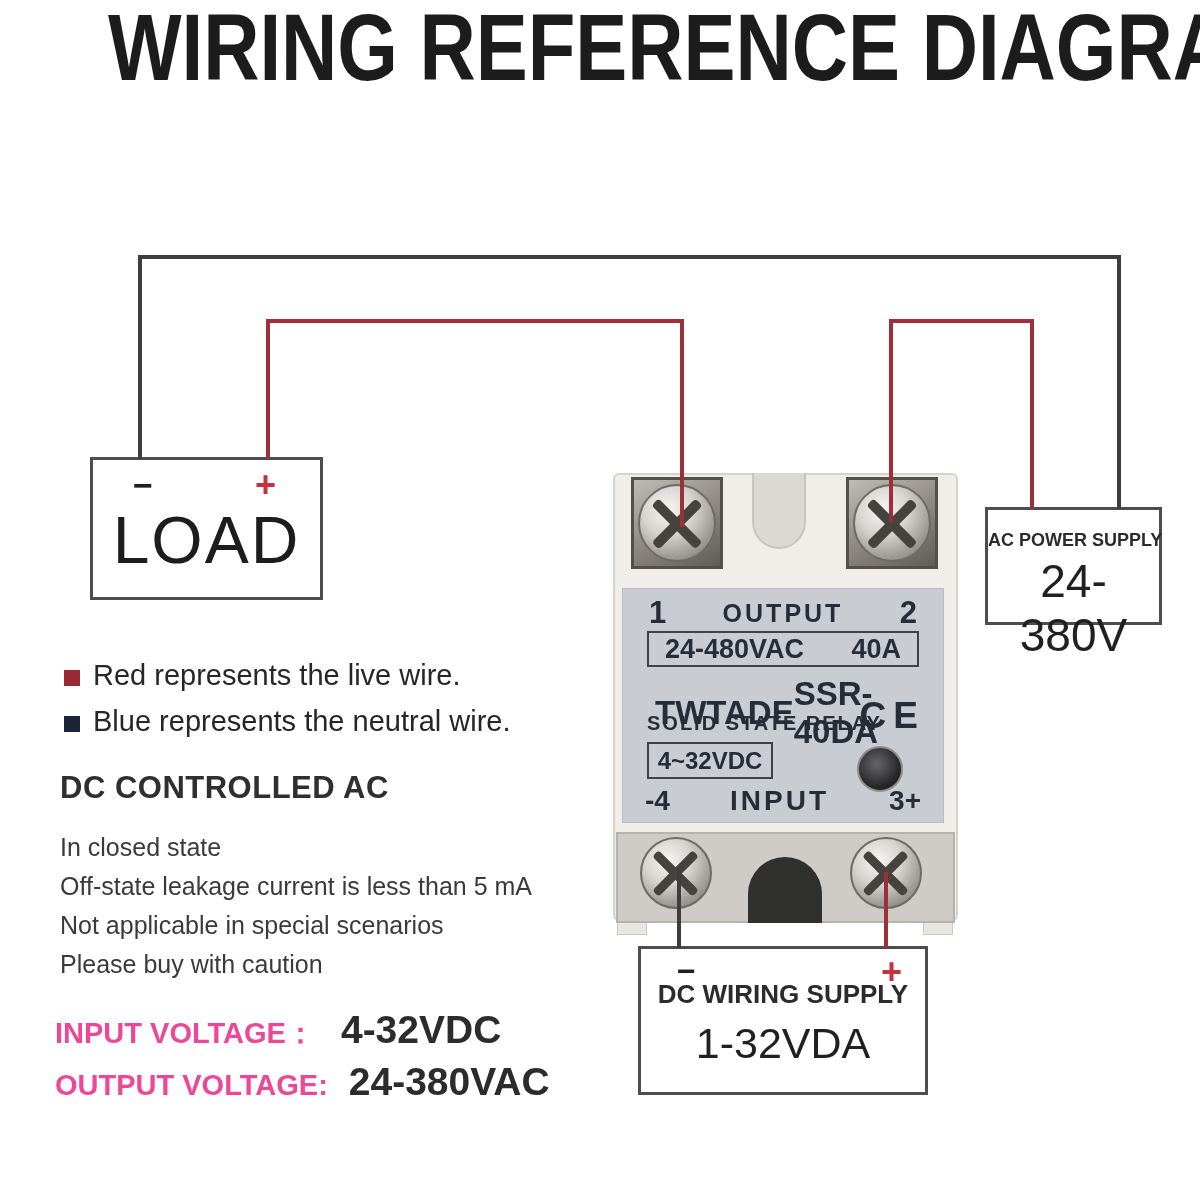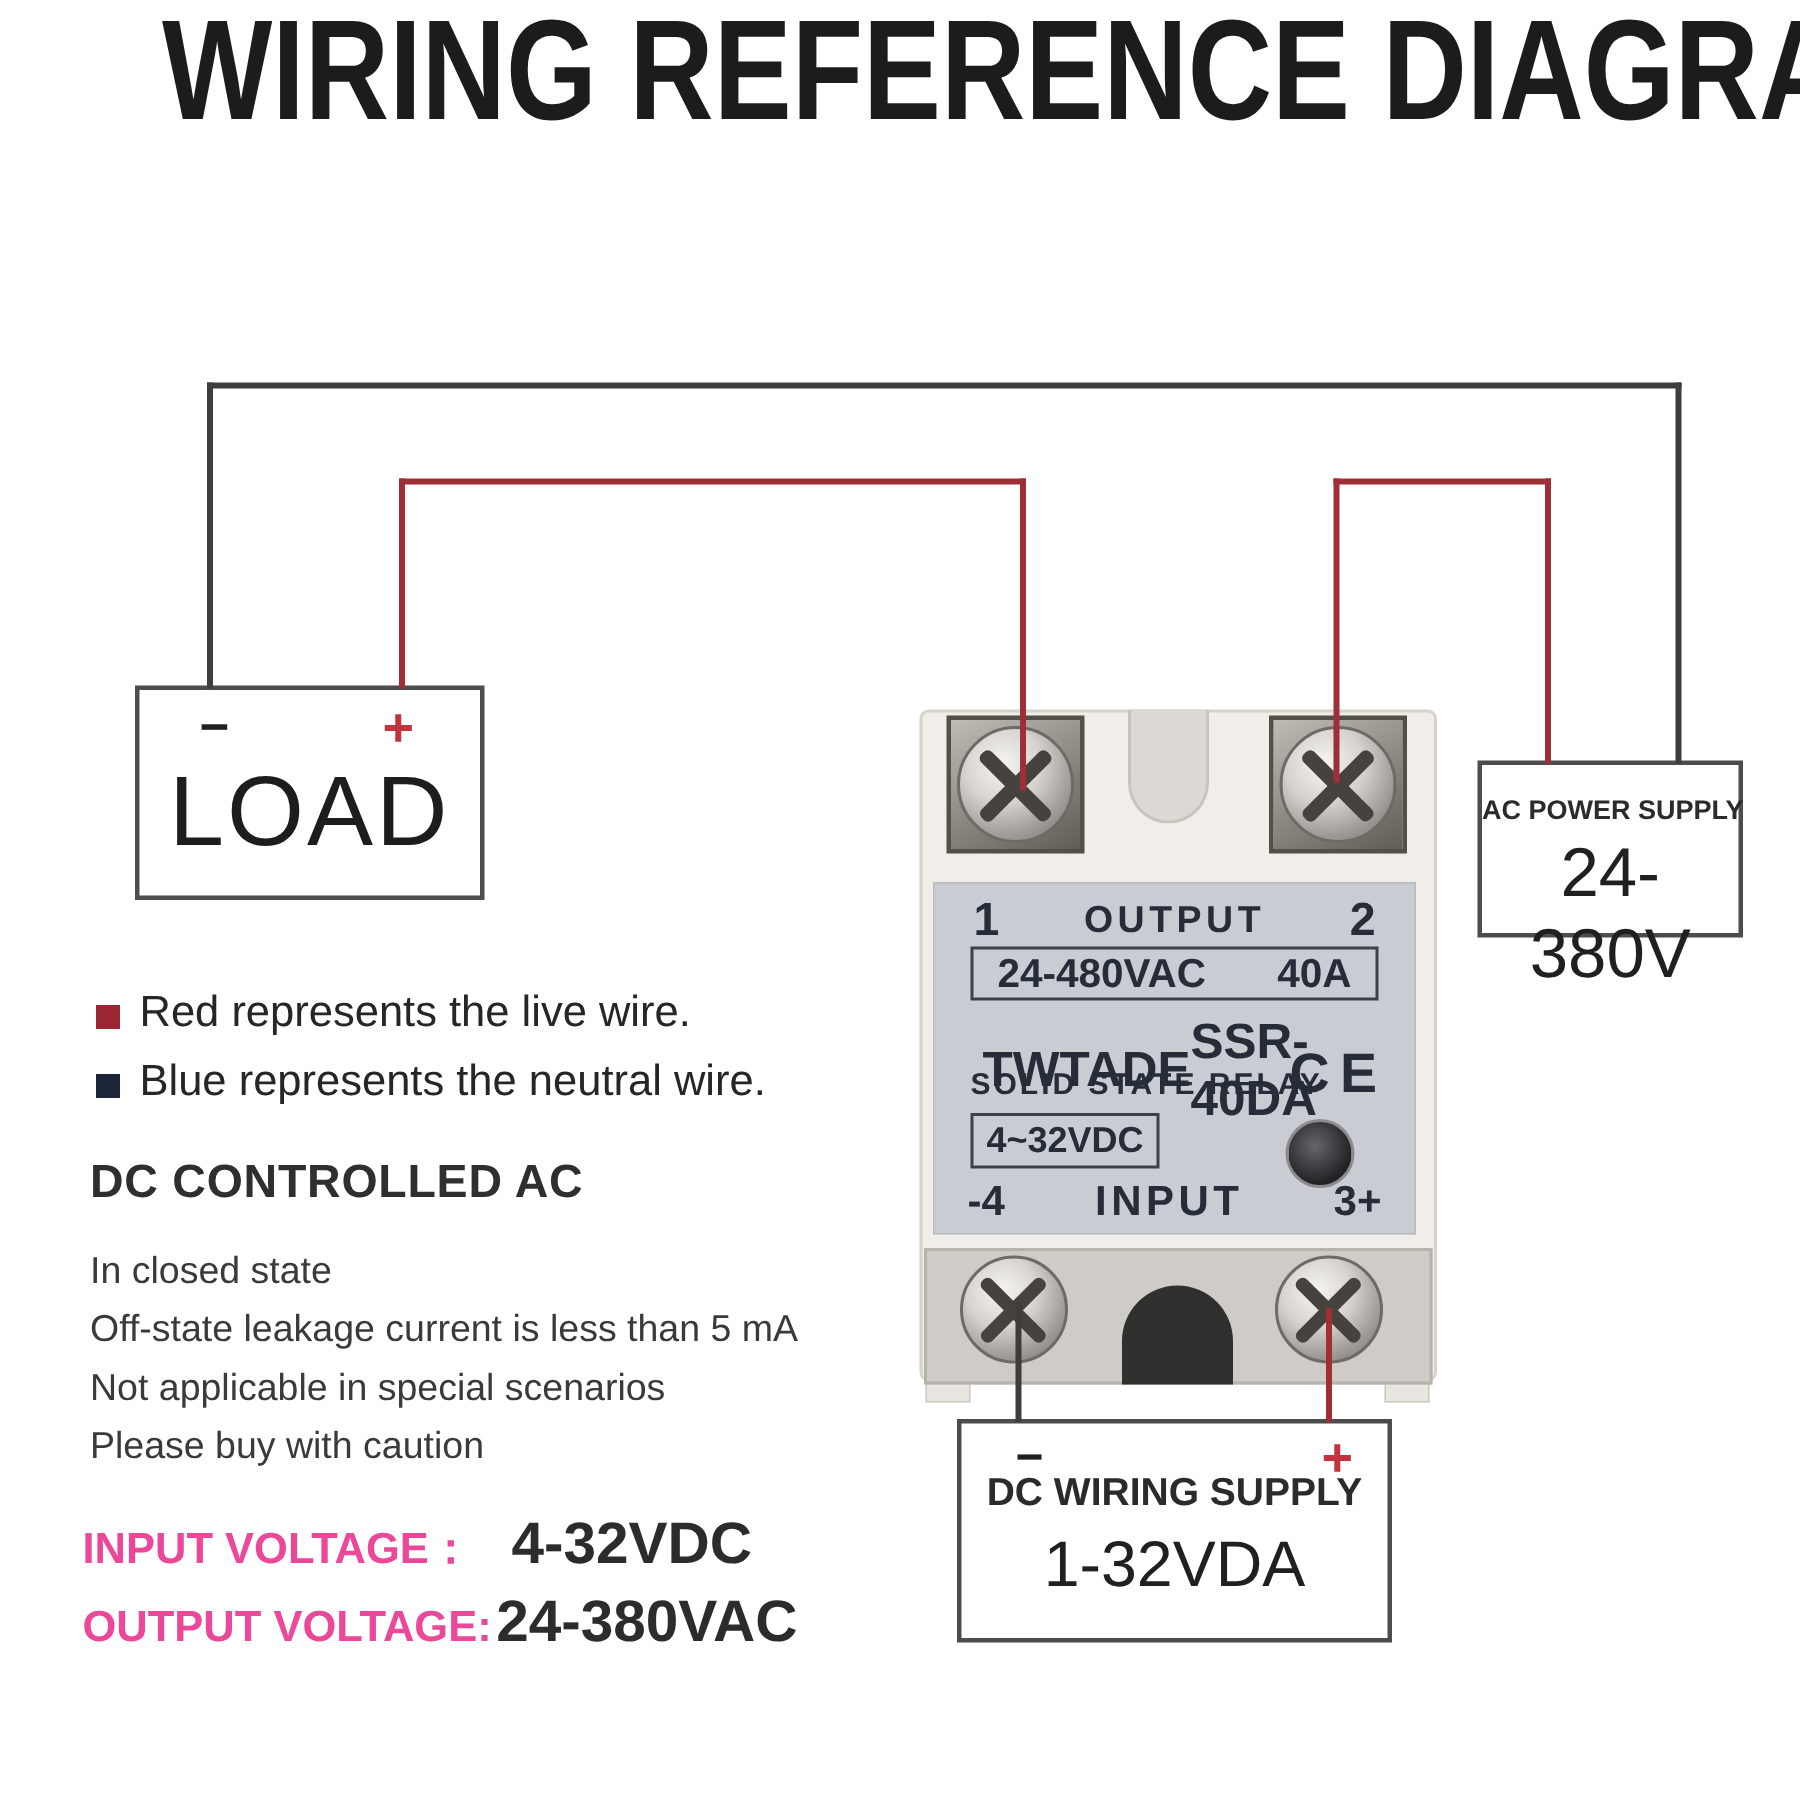--- a/index.html
+++ b/index.html
@@ -168,18 +168,18 @@
   <div class="abs" id="notes-heading">DC CONTROLLED AC</div>
   <div class="note-line" style="top:833px;">In closed state</div>
   <div class="note-line" style="top:872px;">Off-state leakage current is less than 5 mA</div>
   <div class="note-line" style="top:950px;">Please buy with caution</div>
   <div class="note-line" style="top:911px;">Not applicable in special scenarios</div>
 
   <div class="spec-row" style="left:55px;top:1008px;gap:26px;">
     <span class="spec-label">INPUT VOLTAGE：</span>
     <span class="spec-value">4-32VDC</span>
   </div>
-  <div class="spec-row" style="left:55px;top:1060px;gap:3px;">
+  <div class="spec-row" style="left:55px;top:1060px;gap:21px;">
     <span class="spec-label">OUTPUT VOLTAGE:</span>
     <span class="spec-value">24-380VAC</span>
   </div>
 
 </div>
 
 </body></html>

